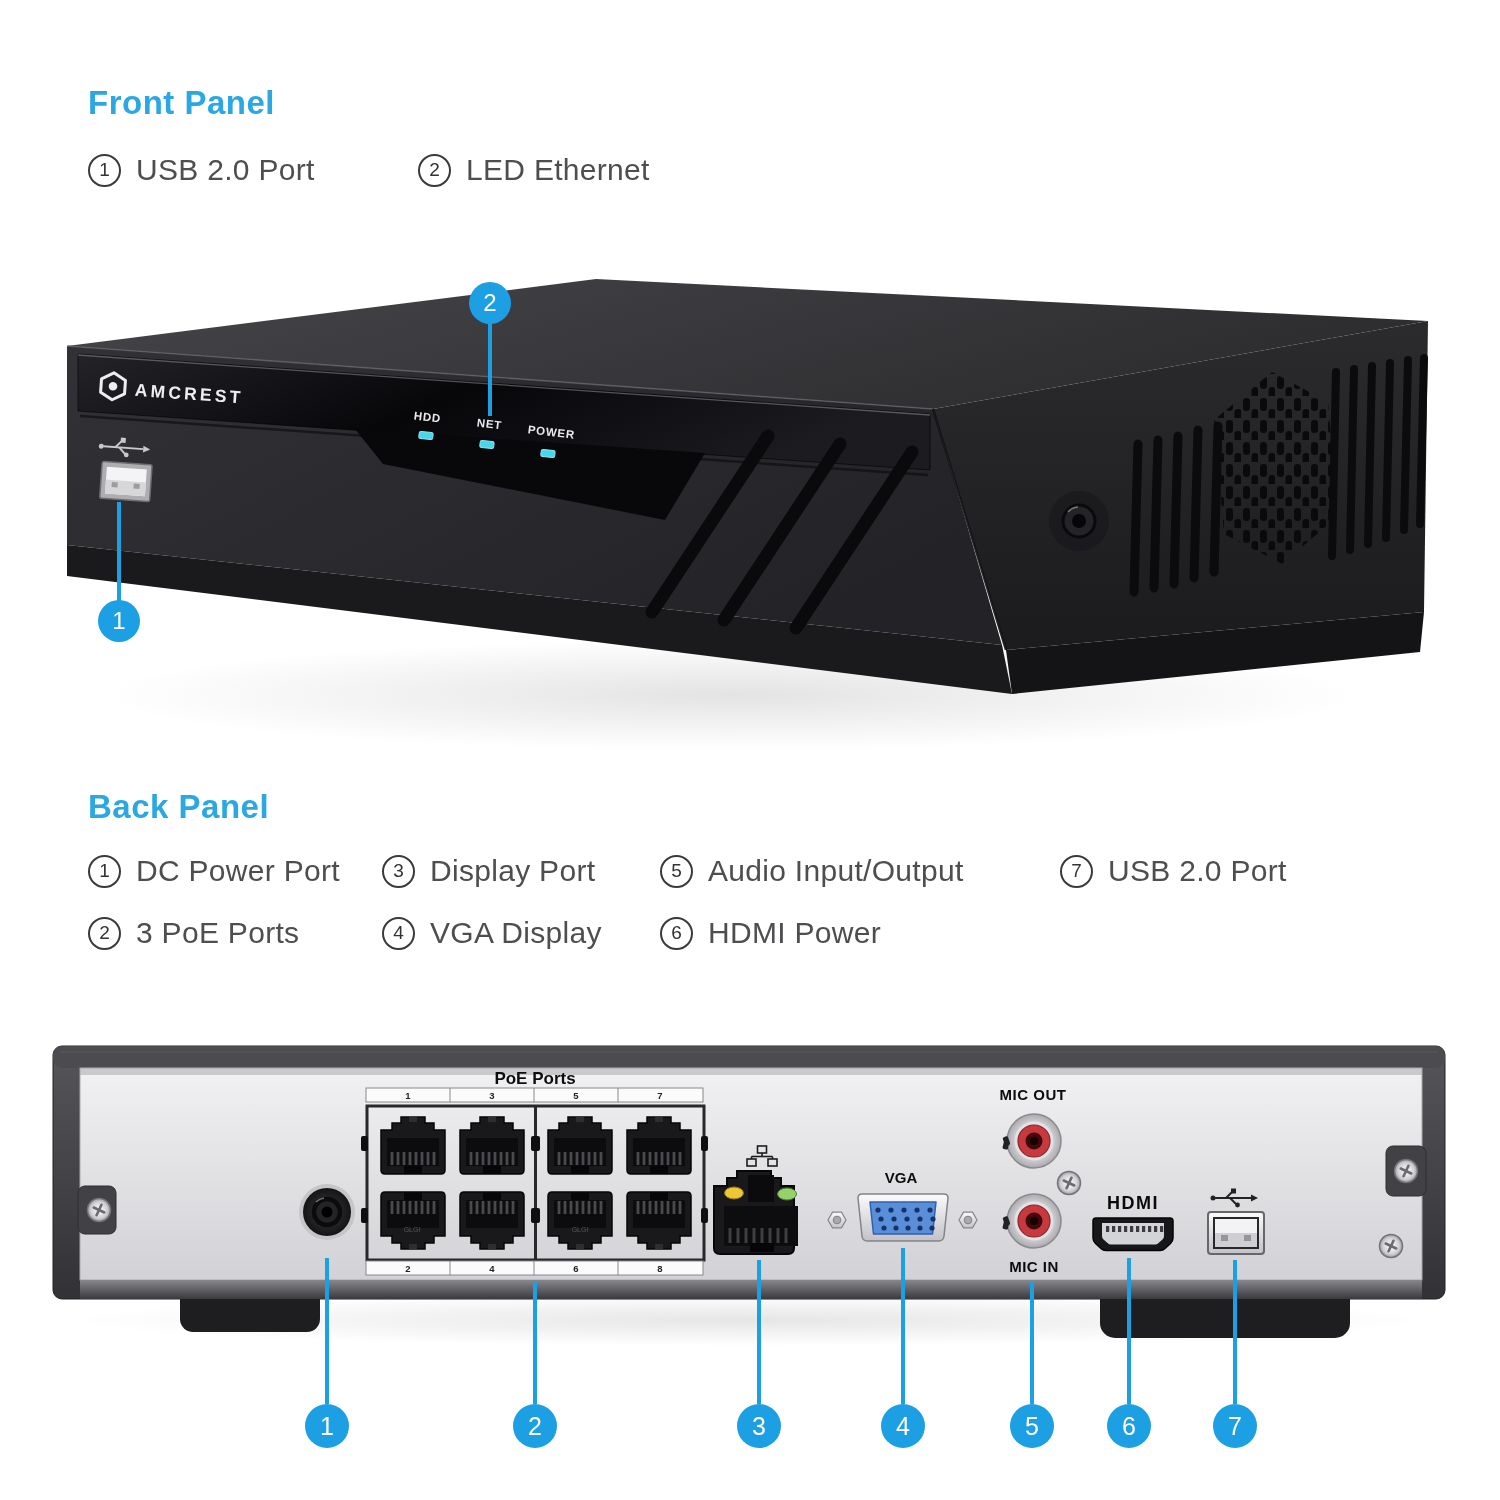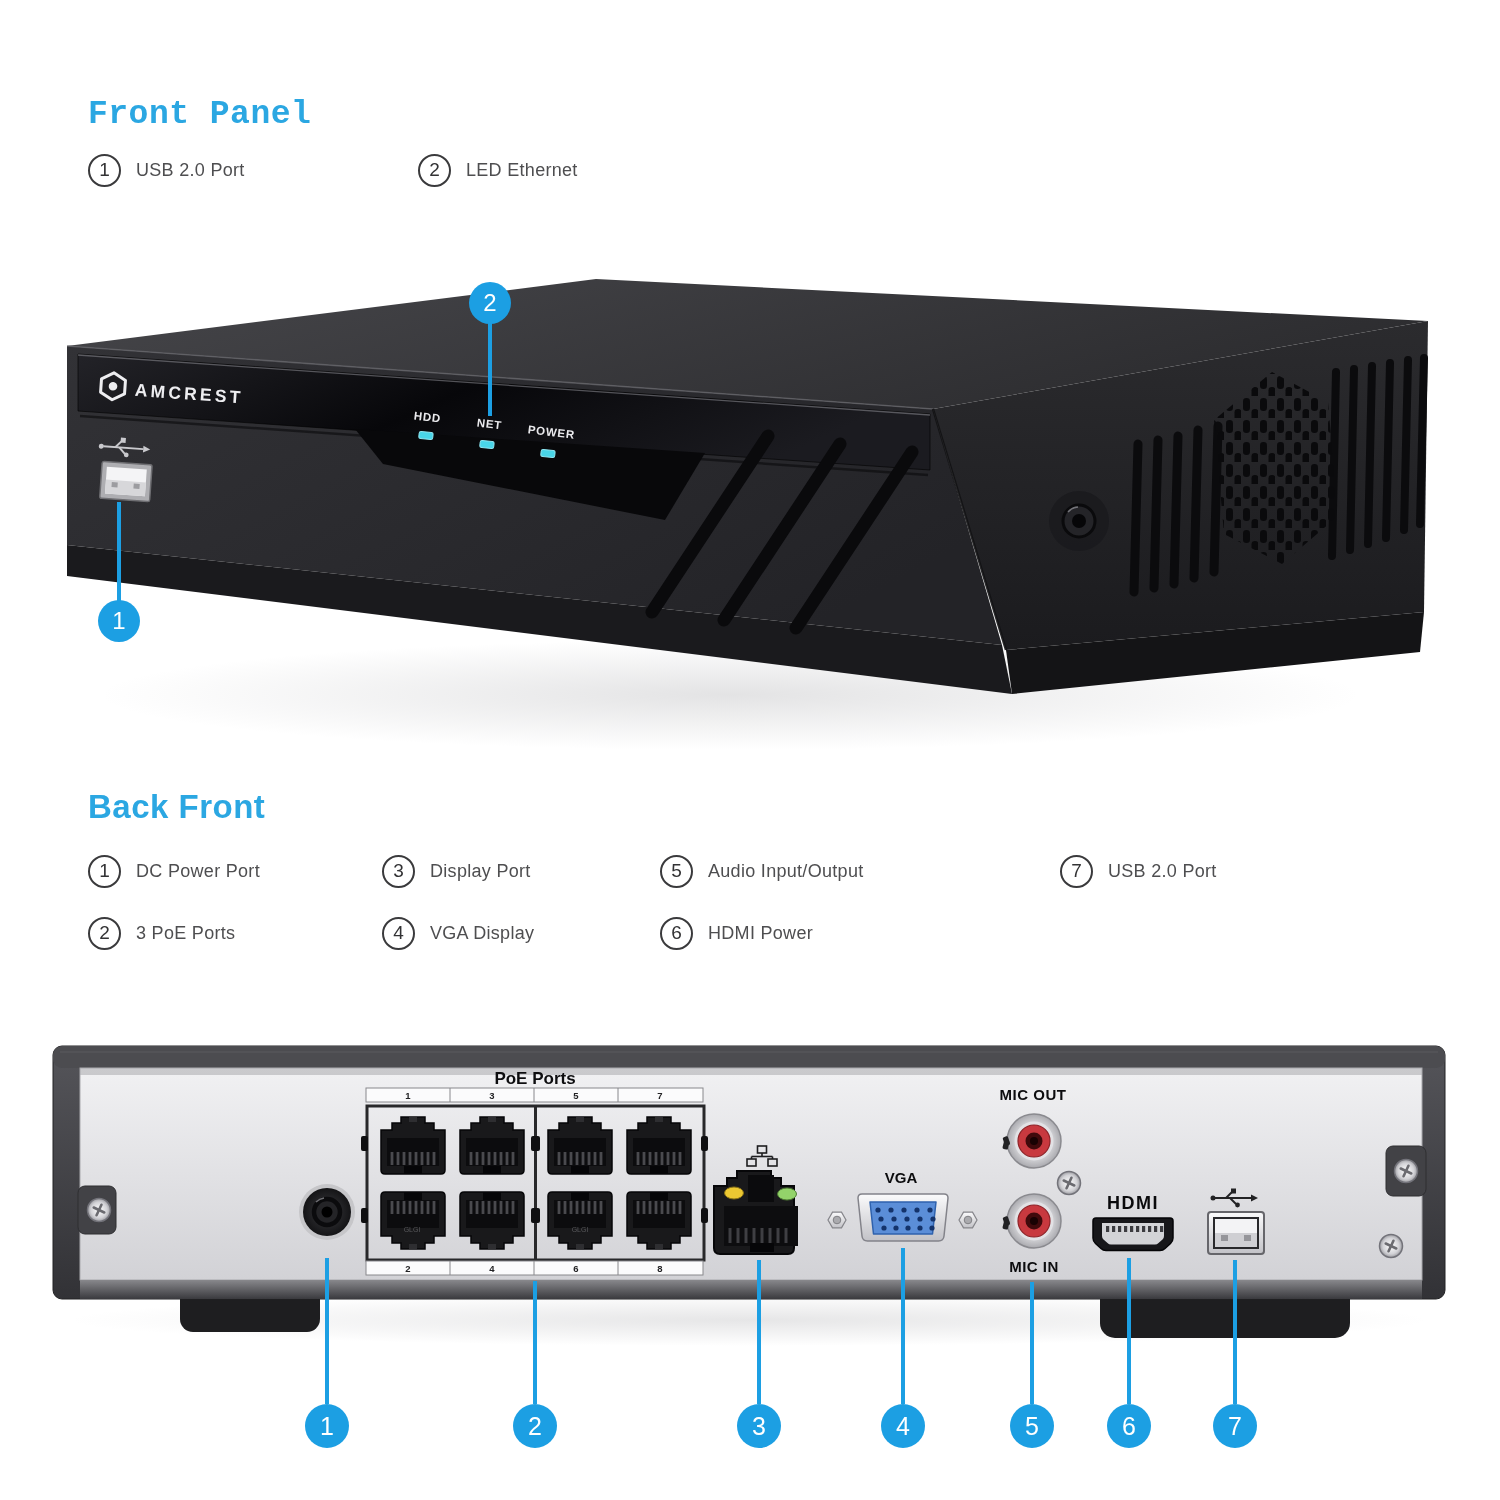--- a/index.html
+++ b/index.html
@@ -4,21 +4,21 @@
 <style>
   html,body{margin:0;padding:0;background:#ffffff;}
   .canvas{position:relative;width:1500px;height:1500px;background:#ffffff;overflow:hidden;
           font-family:"Liberation Sans", sans-serif;}
   .art{position:absolute;left:0;top:0;}
   .heading{position:absolute;font-size:33px;font-weight:700;color:#2BA7E2;letter-spacing:.5px;}
   .legend-item{position:absolute;display:flex;align-items:center;height:36px;}
   .lnum{display:inline-flex;align-items:center;justify-content:center;width:33px;height:33px;
         border:2.5px solid #3a3a3c;border-radius:50%;color:#333335;font-size:19px;font-weight:500;
         box-sizing:border-box;flex:0 0 auto;}
-  .llabel{margin-left:15px;font-size:18px;color:#4e4e50;letter-spacing:.3px;white-space:nowrap;}
+  .llabel{margin-left:15px;font-size:30px;color:#4e4e50;letter-spacing:.3px;white-space:nowrap;}
   svg text{font-family:"Liberation Sans", sans-serif;}
 </style>
 </head>
 <body>
 
 <div class="canvas">
 
 <svg class="art" width="1500" height="1500" viewBox="0 0 1500 1500">
   <defs>
     <linearGradient id="gTop" x1="0" y1="0" x2="1" y2="0.35">
@@ -403,32 +403,32 @@
         <text x="759" y="1435">3</text>
         <text x="903" y="1435">4</text>
         <text x="1032" y="1435">5</text>
         <text x="1129" y="1435">6</text>
         <text x="1235" y="1435">7</text>
       </g>
     </g>
   </g>
 </svg>
 
-<div class="heading" style="left:88px;top:96px;font-family:Liberation Mono, monospace;">Front Panel</div>
+<div class="heading" style="left:88px;top:84px;">Front Panel</div>
 
 <div class="legend-item" style="left:88px;top:152px;">
   <span class="lnum">1</span>
   <span class="llabel">USB 2.0 Port</span>
 </div>
 <div class="legend-item" style="left:418px;top:152px;">
   <span class="lnum">2</span>
   <span class="llabel">LED Ethernet</span>
 </div>
 
-<div class="heading" style="left:88px;top:788px;">Back Front</div>
+<div class="heading" style="left:88px;top:788px;">Back Panel</div>
 
 <div class="legend-item" style="left:88px;top:853px;">
   <span class="lnum">1</span>
   <span class="llabel">DC Power Port</span>
 </div>
 <div class="legend-item" style="left:382px;top:853px;">
   <span class="lnum">3</span>
   <span class="llabel">Display Port</span>
 </div>
 <div class="legend-item" style="left:660px;top:853px;">

